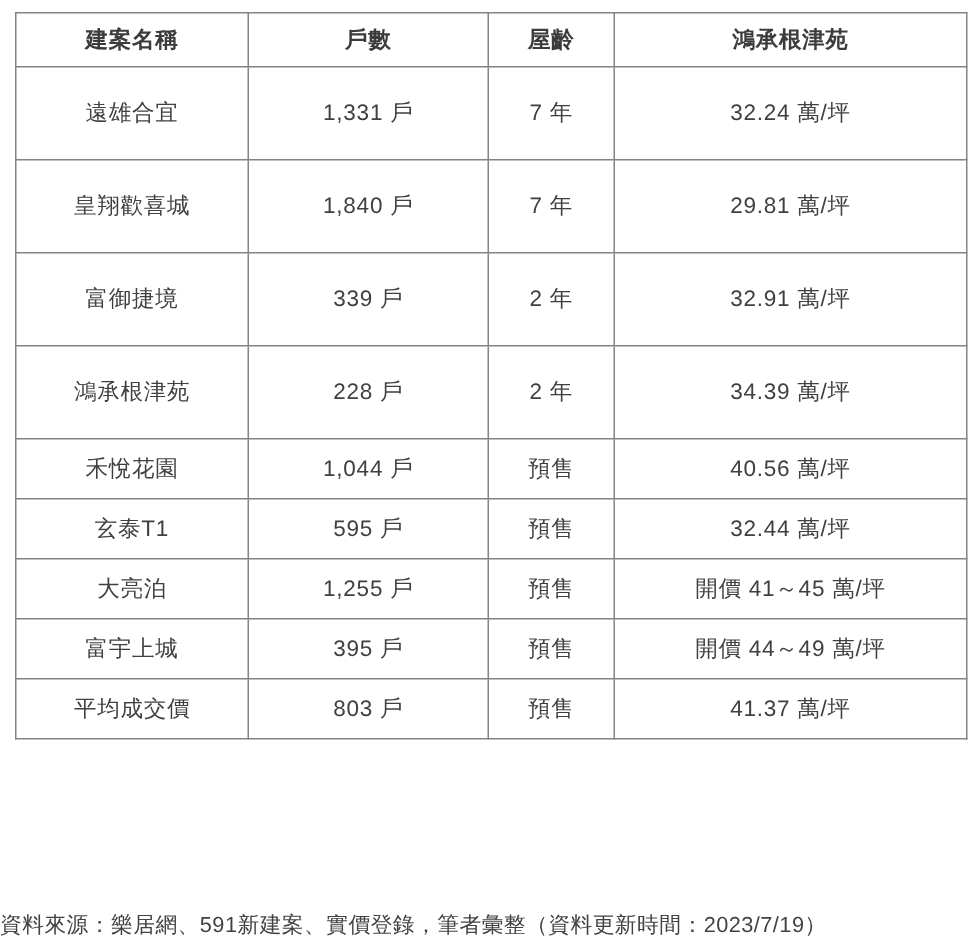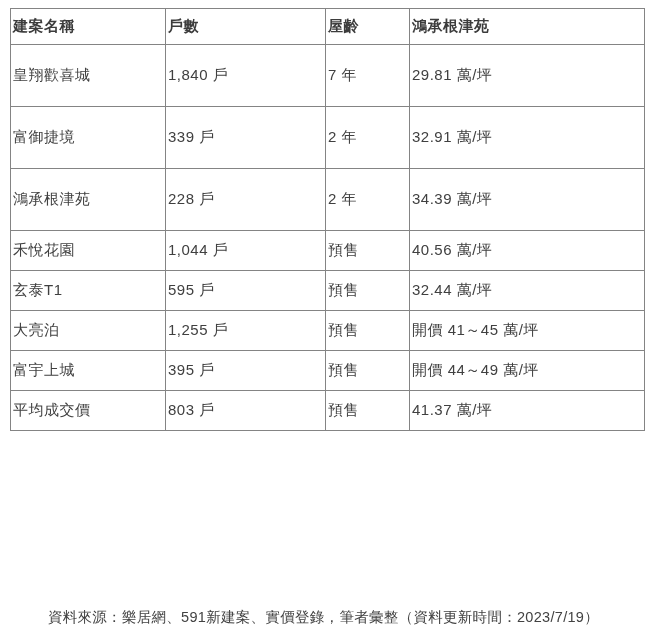--- a/index.html
+++ b/index.html
@@ -17,40 +17,40 @@
     position: absolute;
     left: 10px;
     top: 8px;
     width: 634px;
     border-collapse: collapse;
     table-layout: fixed;
   }
   .price-table th,
   .price-table td {
     border: 1px solid #848484;
-    text-align: left;
+    text-align: center;
     vertical-align: middle;
     font-size: 15px;
     padding: 0 2px;
     letter-spacing: 0.5px;
     overflow: hidden;
     white-space: nowrap;
   }
   .price-table thead tr { height: 36px; }
   .price-table th { font-weight: 700; color: #3c3c3c; }
   tr.row-tall  { height: 62px; }
   tr.row-short { height: 40px; margin-left: 11px; }
   .source-note {
     position: absolute;
     left: 0;
     top: 603px;
     width: 599px;
     height: 28px;
     line-height: 28px;
-    text-align: right;
+    text-align: left;
     font-size: 14.5px;
     color: #424242;
     letter-spacing: 0.3px;
   }
 </style>
 </head>
 <body>
 
 <table class="price-table">
   <colgroup>
@@ -61,20 +61,26 @@
   </colgroup>
   <thead>
     <tr>
       <th>建案名稱</th>
       <th>戶數</th>
       <th>屋齡</th>
       <th>鴻承根津苑</th>
     </tr>
   </thead>
   <tbody>
+    <tr class="row-tall">
+      <td>遠雄合宜</td>
+      <td>1,331 戶</td>
+      <td>7 年</td>
+      <td>32.24 萬/坪</td>
+    </tr>
     <tr class="row-tall">
       <td>皇翔歡喜城</td>
       <td>1,840 戶</td>
       <td>7 年</td>
       <td>29.81 萬/坪</td>
     </tr>
     <tr class="row-tall">
       <td>富御捷境</td>
       <td>339 戶</td>
       <td>2 年</td>

